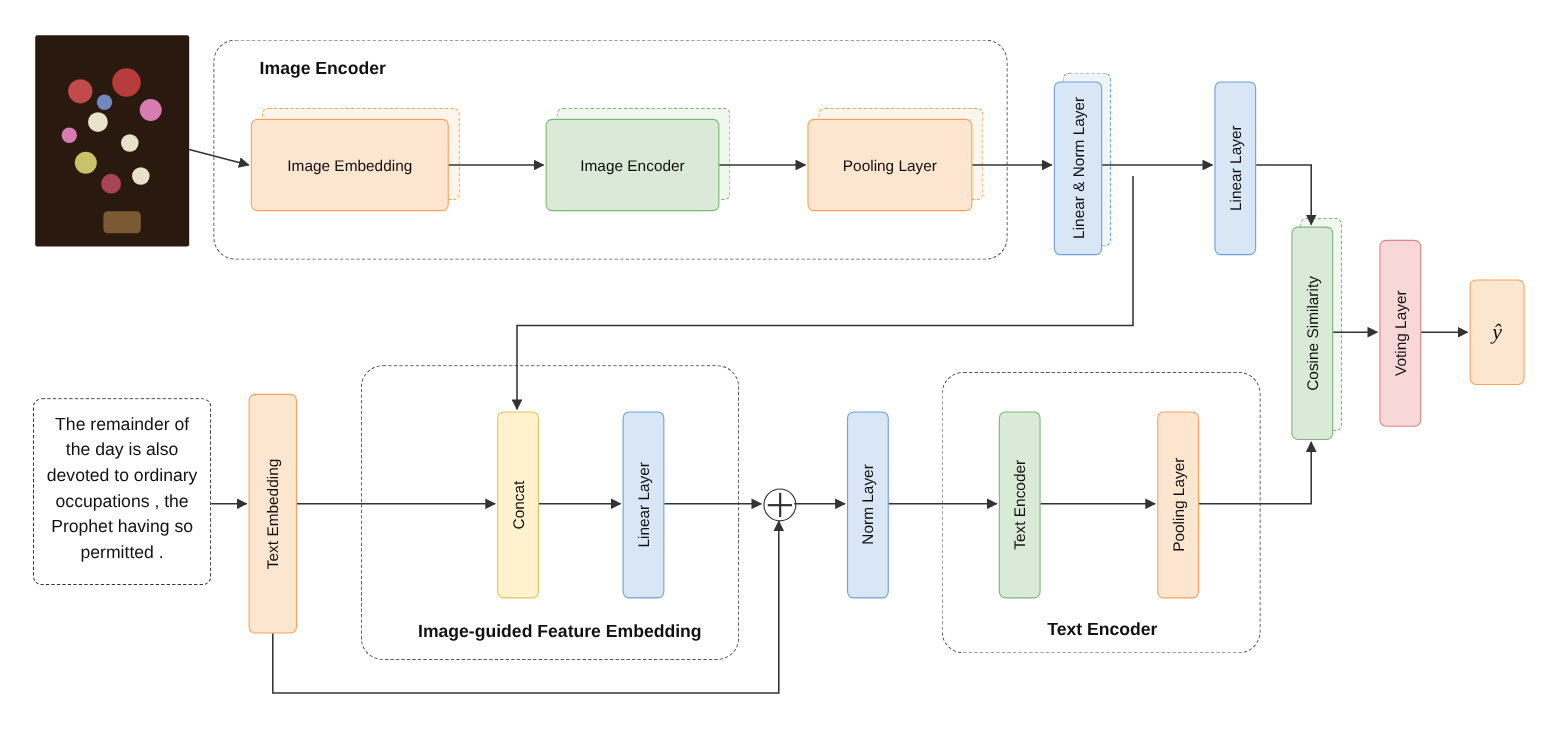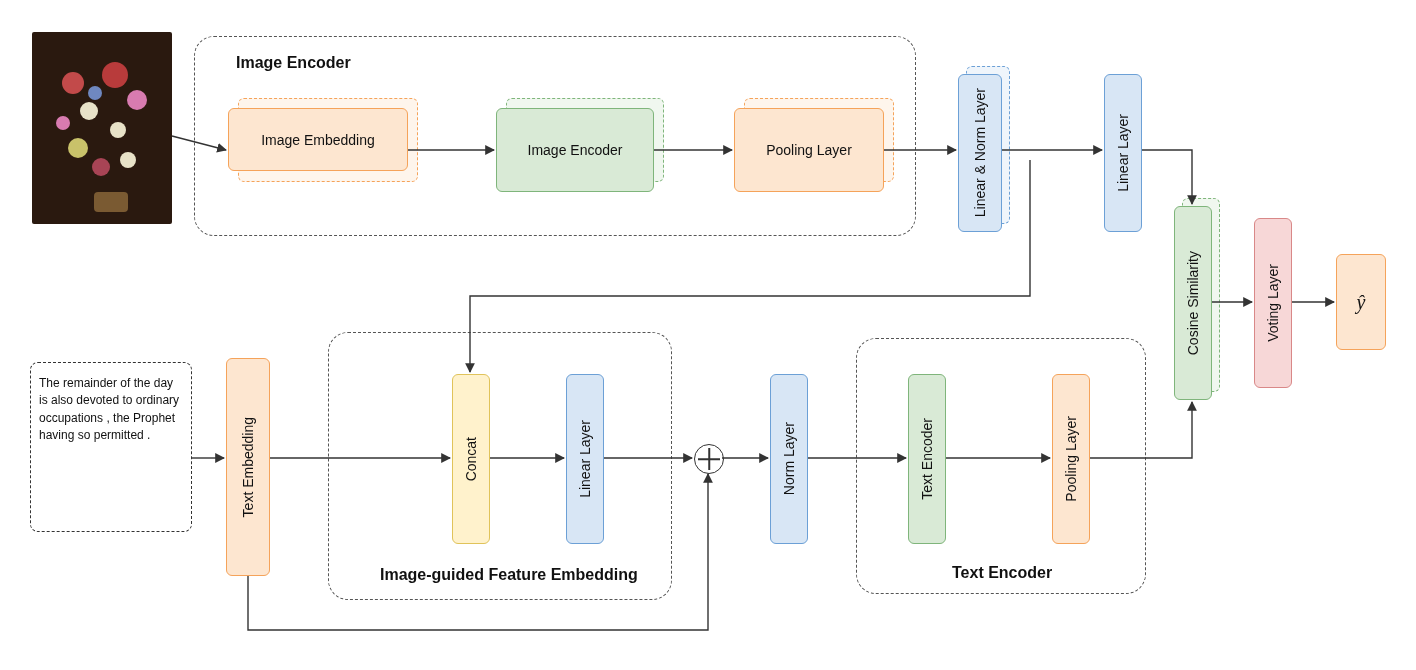--- a/index.html
+++ b/index.html
@@ -12,21 +12,21 @@
   .red{background:#f7d7d7;border-color:#d98888;}
   .shadow{position:absolute;border-radius:6px;border:1px dashed;box-sizing:border-box;}
   .shadow.orange{border-color:#f5a35a;background:#fde6d066;}
   .shadow.green{border-color:#7fb57b;background:#d9ead666;}
   .shadow.blue{border-color:#6ca0d6;background:#d8e6f566;}
   .dashgroup{position:absolute;border:1.5px dashed #555;border-radius:20px;box-sizing:border-box;}
   .grouptitle{position:absolute;font-weight:bold;font-size:16px;}
   .vtext{writing-mode:vertical-rl;transform:rotate(180deg);}
   .inputimg{position:absolute;background:#2a190f;border-radius:2px;overflow:hidden;}
   .flower{position:absolute;border-radius:50%;}
-  .inputtext{position:absolute;border:1.5px dashed #333;border-radius:8px;font-size:12px;line-height:1.45;padding:12px 8px;box-sizing:border-box;}
+  .inputtext{position:absolute;border:1.5px dashed #333;border-radius:8px;font-size:16px;line-height:1.45;text-align:center;padding:12px 8px;box-sizing:border-box;}
   .oplus{position:absolute;width:28px;height:28px;border:1.5px solid #333;border-radius:50%;background:#fff;}
   .oplus::before,.oplus::after{content:"";position:absolute;background:#333;}
   .oplus::before{left:50%;top:3px;bottom:3px;width:1.5px;transform:translateX(-50%);}
   .oplus::after{top:50%;left:3px;right:3px;height:1.5px;transform:translateY(-50%);}
   .yhat{font-style:italic;font-family:Georgia,serif;font-size:20px;}
   svg.wires{position:absolute;left:0;top:0;width:1416px;height:670px;pointer-events:none;}
 </style>
 </head>
 <body>
 
@@ -45,21 +45,21 @@
     <div class="flower" style="left:56px;top:54px;width:14px;height:14px;background:#6f88c0;"></div>
     <div class="flower" style="left:24px;top:84px;width:14px;height:14px;background:#d87bb0;"></div>
   </div>
 
   <div class="inputtext" style="left:30px;top:362px;width:162px;height:170px;">The remainder of the day is also devoted to ordinary occupations , the Prophet having so permitted .</div>
 
   <div class="dashgroup" style="left:194px;top:36px;width:722px;height:200px;"></div>
   <div class="grouptitle" style="left:236px;top:54px;">Image Encoder</div>
 
   <div class="shadow orange" style="left:238px;top:98px;width:180px;height:84px;"></div>
-  <div class="box orange" style="left:228px;top:108px;width:180px;height:63px;">
+  <div class="box orange" style="left:228px;top:108px;width:180px;height:84px;">
       <span>Image Embedding</span>
     </div>
 
   <div class="shadow green" style="left:506px;top:98px;width:158px;height:84px;"></div>
   <div class="box green" style="left:496px;top:108px;width:158px;height:84px;">
       <span>Image Encoder</span>
     </div>
 
   <div class="shadow orange" style="left:744px;top:98px;width:150px;height:84px;"></div>
   <div class="box orange" style="left:734px;top:108px;width:150px;height:84px;">

